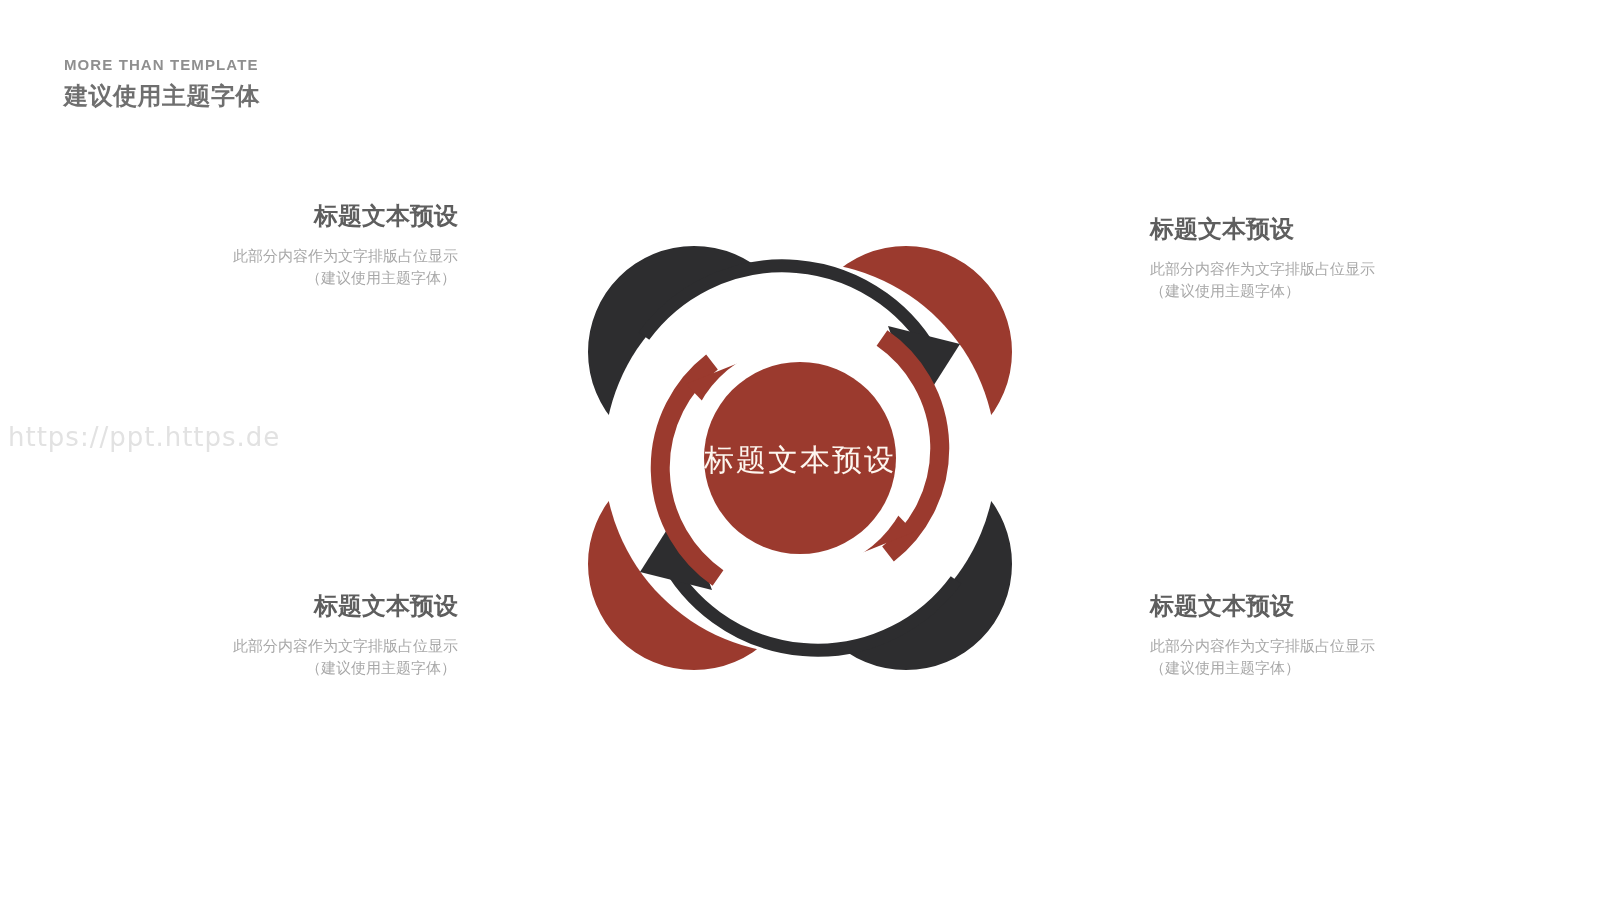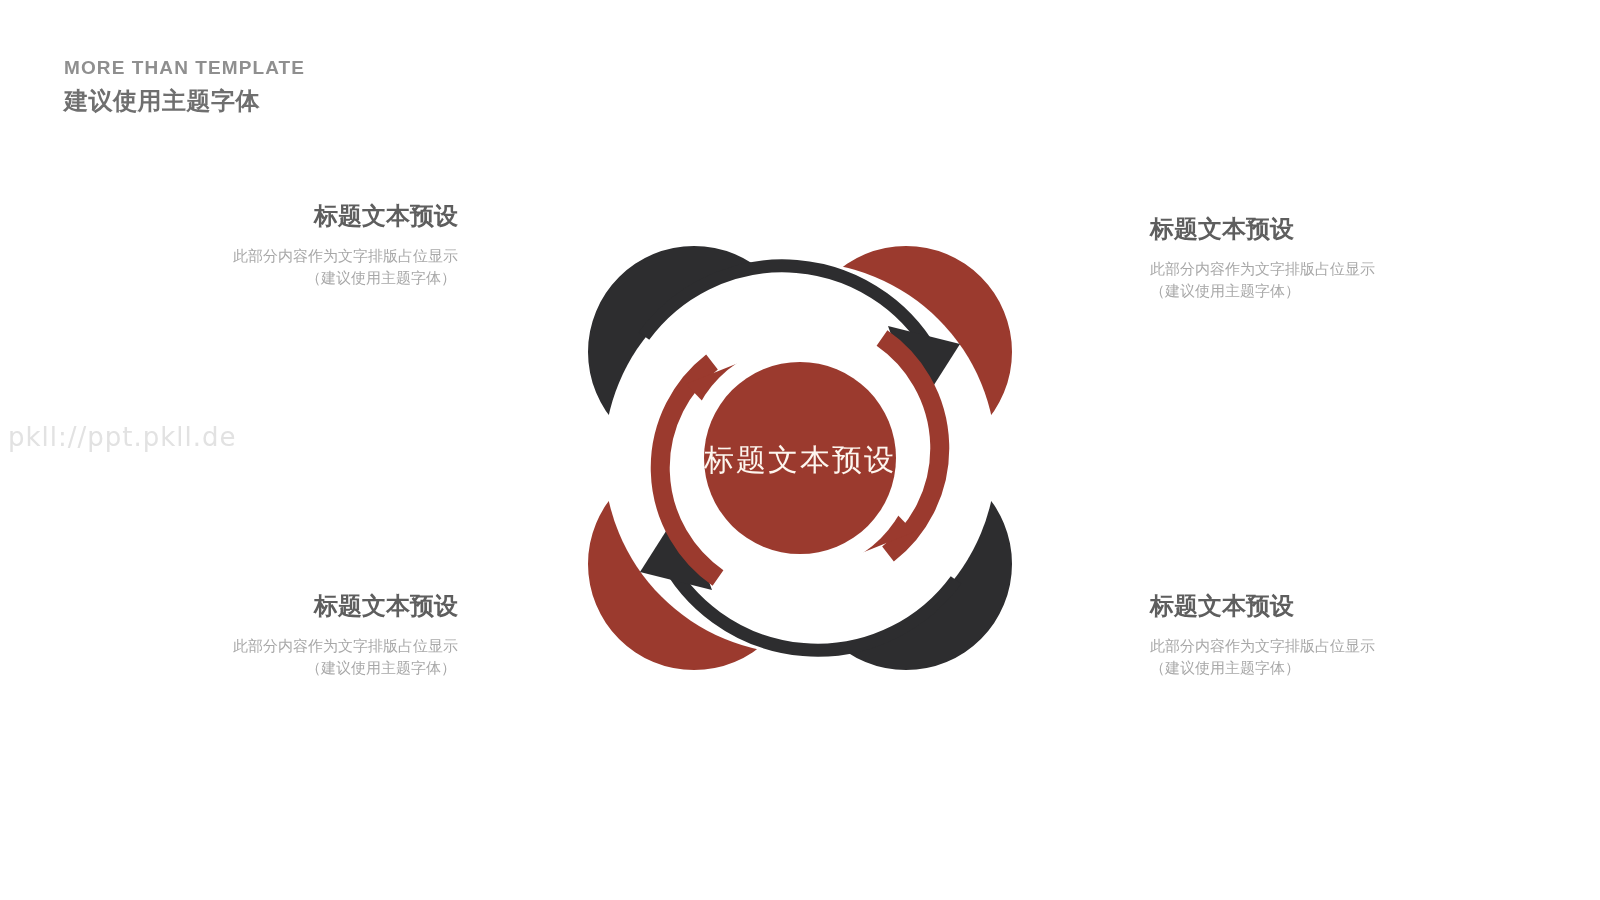--- a/index.html
+++ b/index.html
@@ -17,21 +17,21 @@
   }
 
   
   #header {
     position: absolute;
     left: 64px;
     top: 56px;
     width: 700px;
   }
   #header .kicker {
-    font-size: 19px;
+    font-size: 15px;
     font-weight: bold;
     letter-spacing: 1.1px;
     color: #8f8f8f;
     line-height: 1.25;
     white-space: nowrap;
   }
   #header .subtitle {
     margin-top: 6px;
     font-size: 24px;
     font-weight: bold;
@@ -113,21 +113,21 @@
   }
 </style>
 </head>
 <body>
 
 <div id="header">
   <div class="kicker">MORE THAN TEMPLATE</div>
   <div class="subtitle">建议使用主题字体</div>
 </div>
 
-<div id="watermark">pkll://ppt.pkll.de</div>
+<div id="watermark">https://ppt.https.de</div>
 
 <div class="label-block align-right" id="label-tl">
   <div class="lbl-title">标题文本预设</div>
   <div class="lbl-body">
     <div class="line1">此部分内容作为文字排版占位显示</div>
     <div class="line2">（建议使用主题字体）</div>
   </div>
 </div>
 
 <div class="label-block align-left" id="label-tr">

